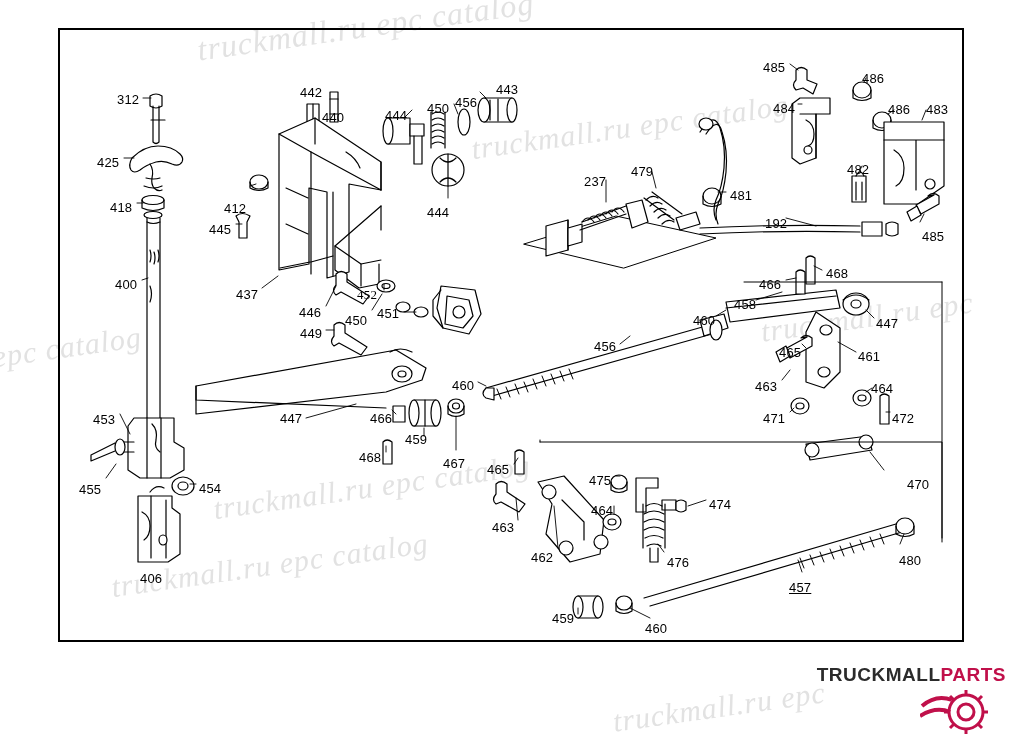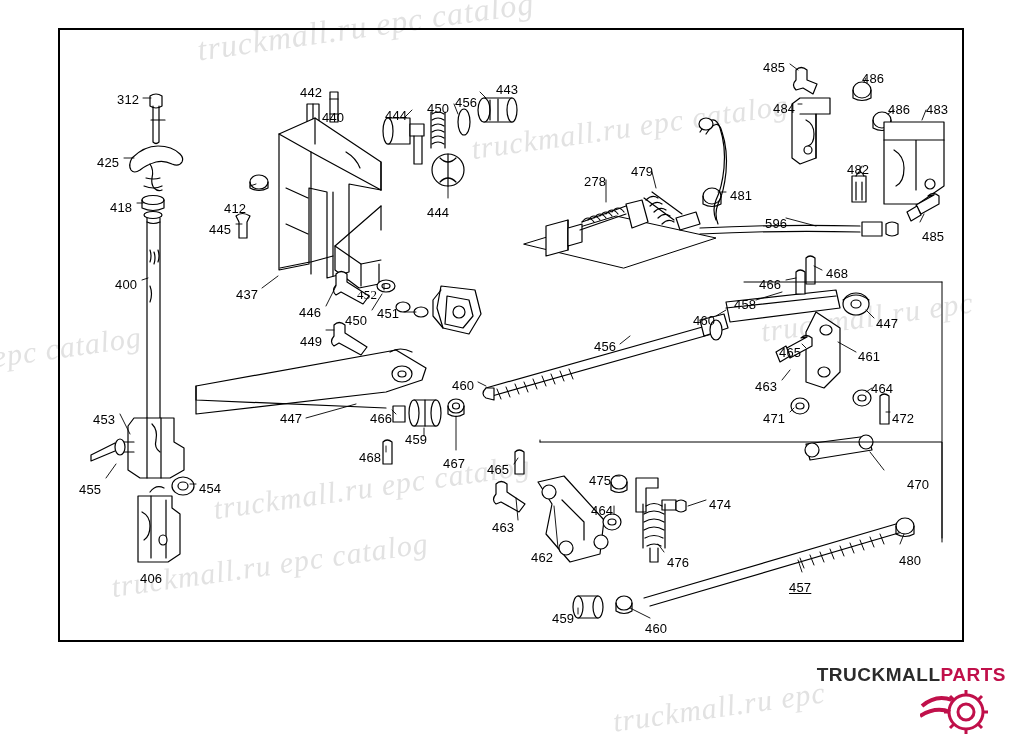--- a/index.html
+++ b/index.html
@@ -405,21 +405,21 @@
       <div class="lbl" style="left: 93px; top: 412px;">453</div>
       <div class="lbl" style="left: 79px; top: 482px;">455</div>
       <div class="lbl" style="left: 199px; top: 481px;">454</div>
       <div class="lbl" style="left: 140px; top: 571px;">406</div>
       <div class="lbl" style="left: 300px; top: 85px;">442</div>
       <div class="lbl" style="left: 288px; top: 110px; margin-left: 34px;">440</div>
       <div class="lbl" style="left: 224px; top: 185px; margin-top: 16px;">412</div>
       <div class="lbl" style="left: 209px; top: 222px;">445</div>
       <div class="lbl" style="left: 236px; top: 287px;">437</div>
       <div class="lbl" style="left: 299px; top: 305px;">446</div>
-      <div class="lbl" style="left: 300px; top: 326px; margin-top: 8px;">449</div>
+      <div class="lbl" style="left: 300px; top: 326px;">449</div>
       <div class="lbl" style="left: 345px; top: 313px;">450</div>
       <div class="lbl" style="left: 377px; top: 306px;">451</div>
       <div class="lbl" style="left: 357px; top: 287px; font-family: Liberation Serif, serif;">452</div>
       <div class="lbl" style="left: 385px; top: 108px;">444</div>
       <div class="lbl" style="left: 427px; top: 101px;">450</div>
       <div class="lbl" style="left: 455px; top: 95px;">456</div>
       <div class="lbl" style="left: 496px; top: 82px;">443</div>
       <div class="lbl" style="left: 427px; top: 205px;">444</div>
       <div class="lbl" style="left: 280px; top: 411px;">447</div>
       <div class="lbl" style="left: 370px; top: 411px;">466</div>
@@ -444,24 +444,24 @@
       <div class="lbl" style="left: 763px; top: 411px;">471</div>
       <div class="lbl" style="left: 871px; top: 381px;">464</div>
       <div class="lbl" style="left: 755px; top: 379px;">463</div>
       <div class="lbl" style="left: 779px; top: 345px;">465</div>
       <div class="lbl" style="left: 858px; top: 349px;">461</div>
       <div class="lbl" style="left: 876px; top: 316px;">447</div>
       <div class="lbl" style="left: 693px; top: 313px;">460</div>
       <div class="lbl" style="left: 734px; top: 297px;">458</div>
       <div class="lbl" style="left: 759px; top: 277px;">466</div>
       <div class="lbl" style="left: 826px; top: 266px;">468</div>
-      <div class="lbl" style="left: 584px; top: 174px;">278</div>
+      <div class="lbl" style="left: 584px; top: 174px;">237</div>
       <div class="lbl" style="left: 631px; top: 164px;">479</div>
       <div class="lbl" style="left: 730px; top: 188px;">481</div>
-      <div class="lbl" style="left: 765px; top: 216px;">596</div>
+      <div class="lbl" style="left: 765px; top: 216px;">192</div>
       <div class="lbl" style="left: 763px; top: 60px;">485</div>
       <div class="lbl" style="left: 862px; top: 71px;">486</div>
       <div class="lbl" style="left: 773px; top: 101px;">484</div>
       <div class="lbl" style="left: 888px; top: 102px;">486</div>
       <div class="lbl" style="left: 926px; top: 102px;">483</div>
       <div class="lbl" style="left: 847px; top: 162px;">482</div>
       <div class="lbl" style="left: 922px; top: 229px;">485</div>
     </div>
 
   <div class="brand">

